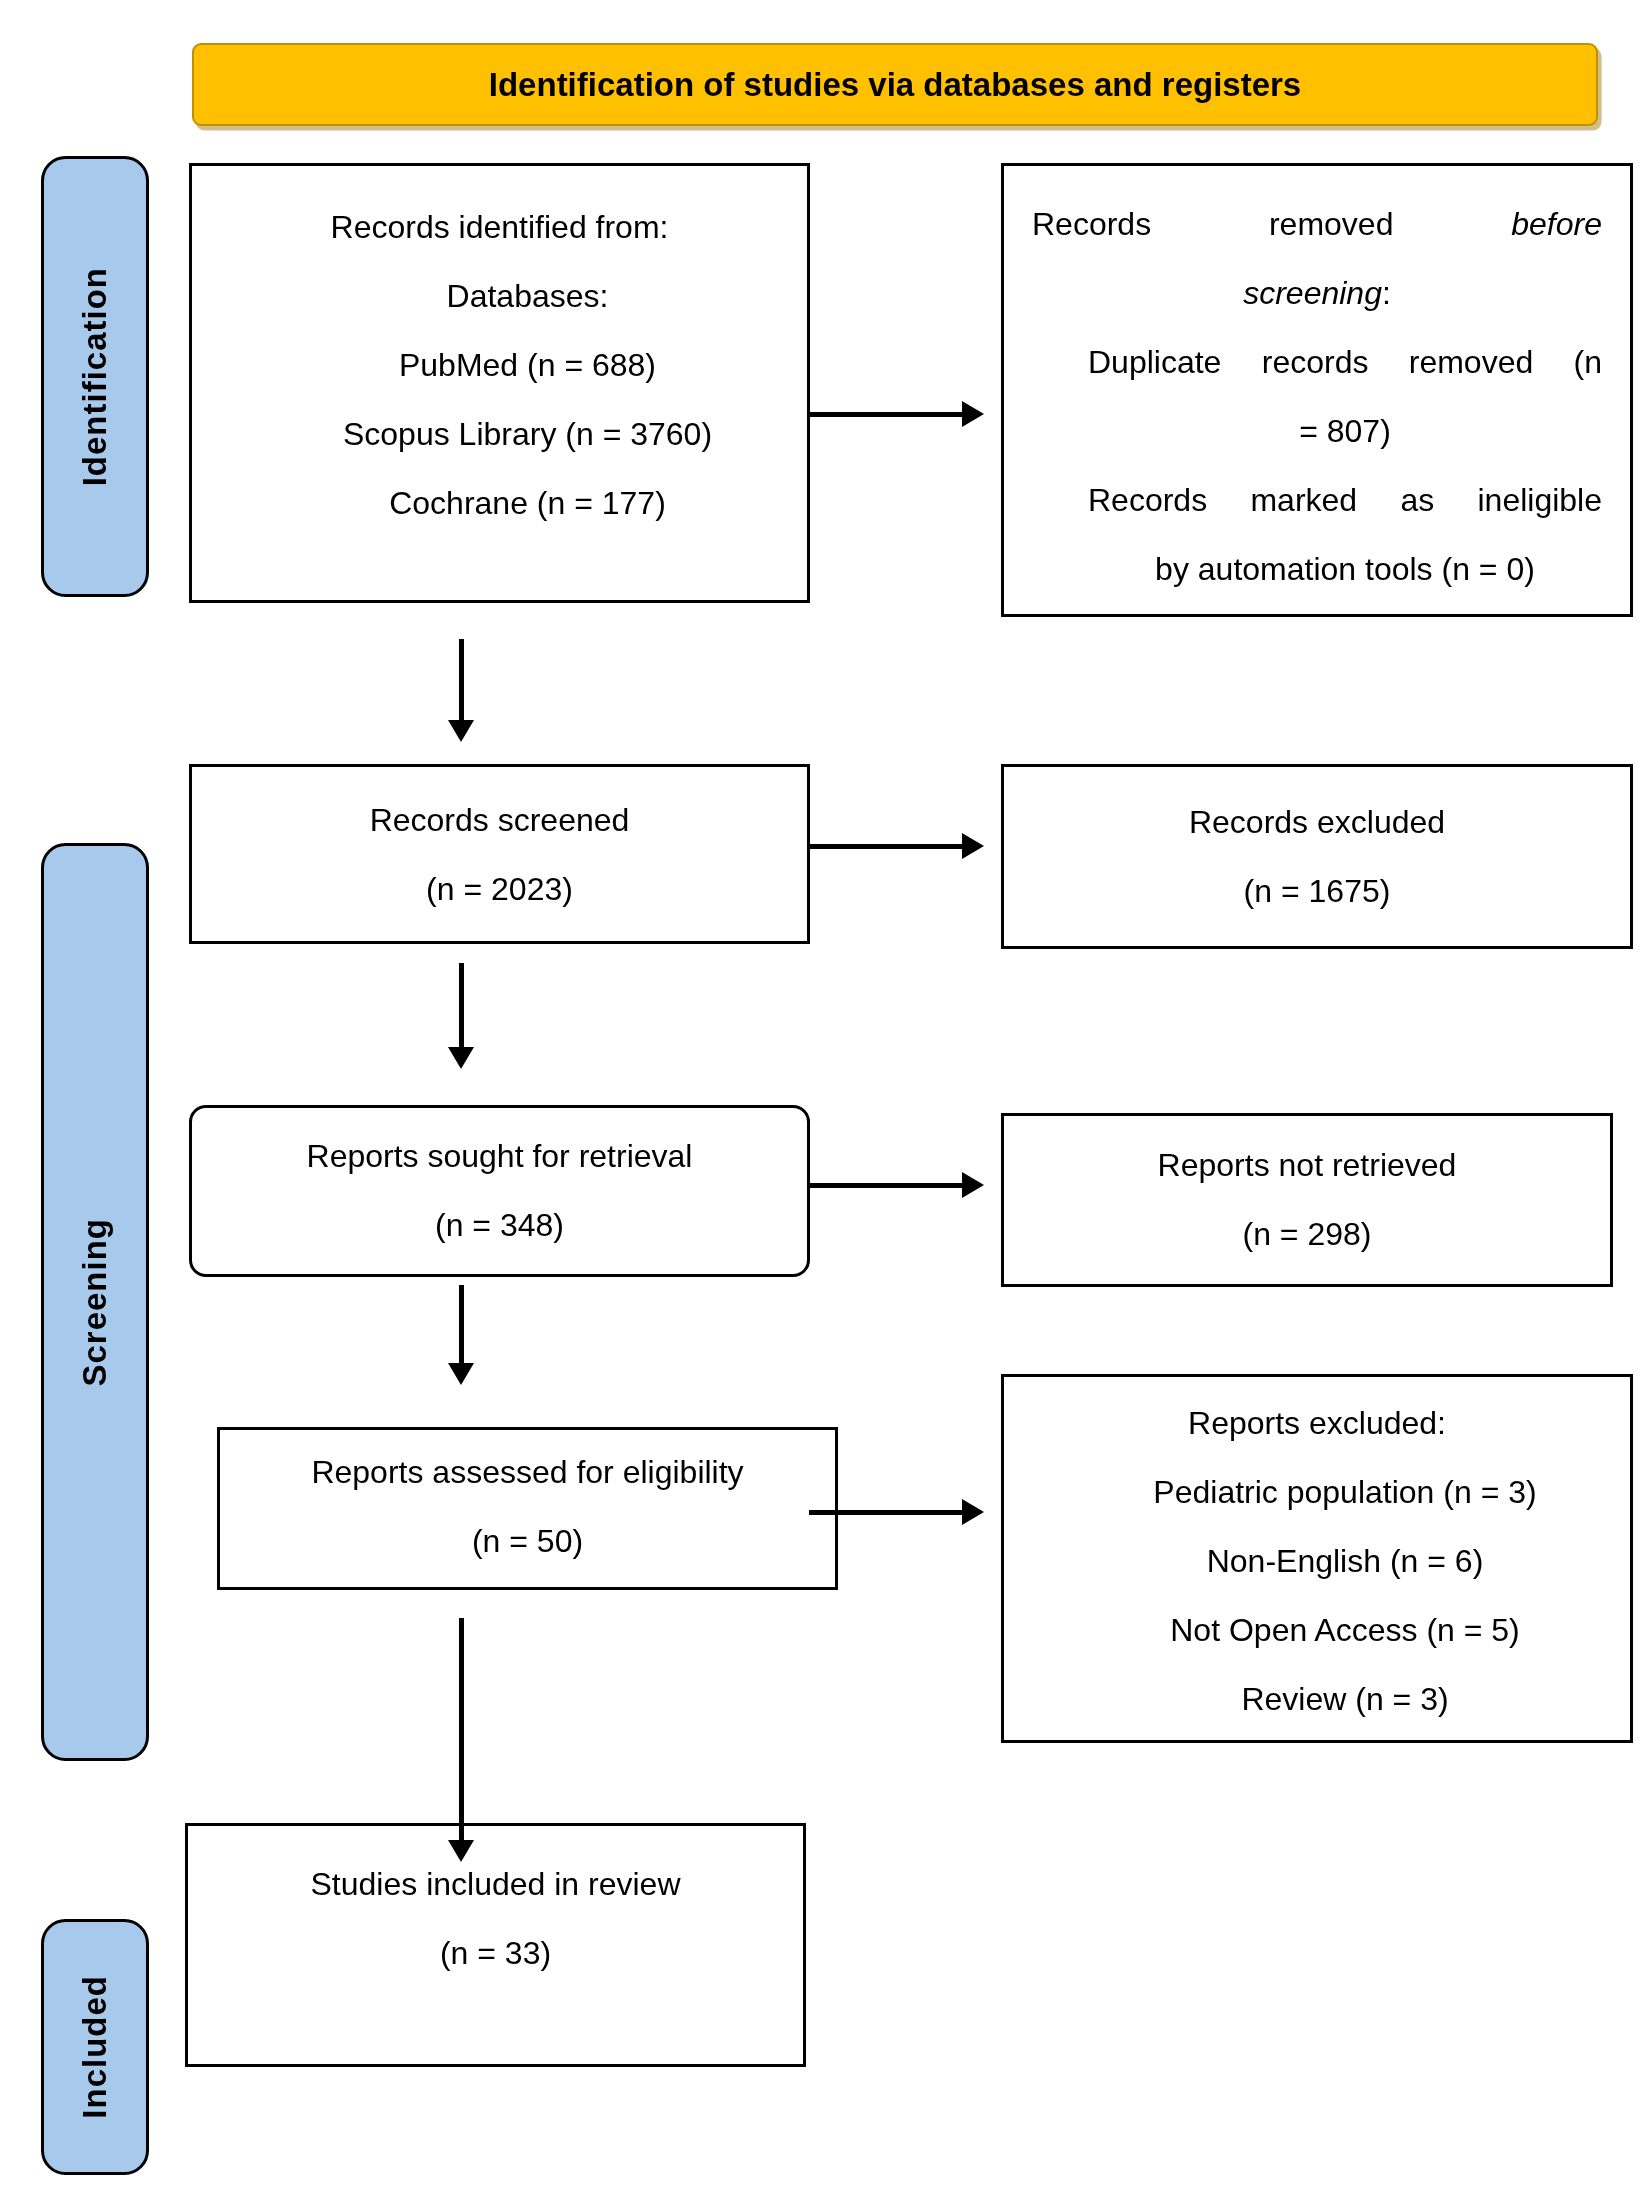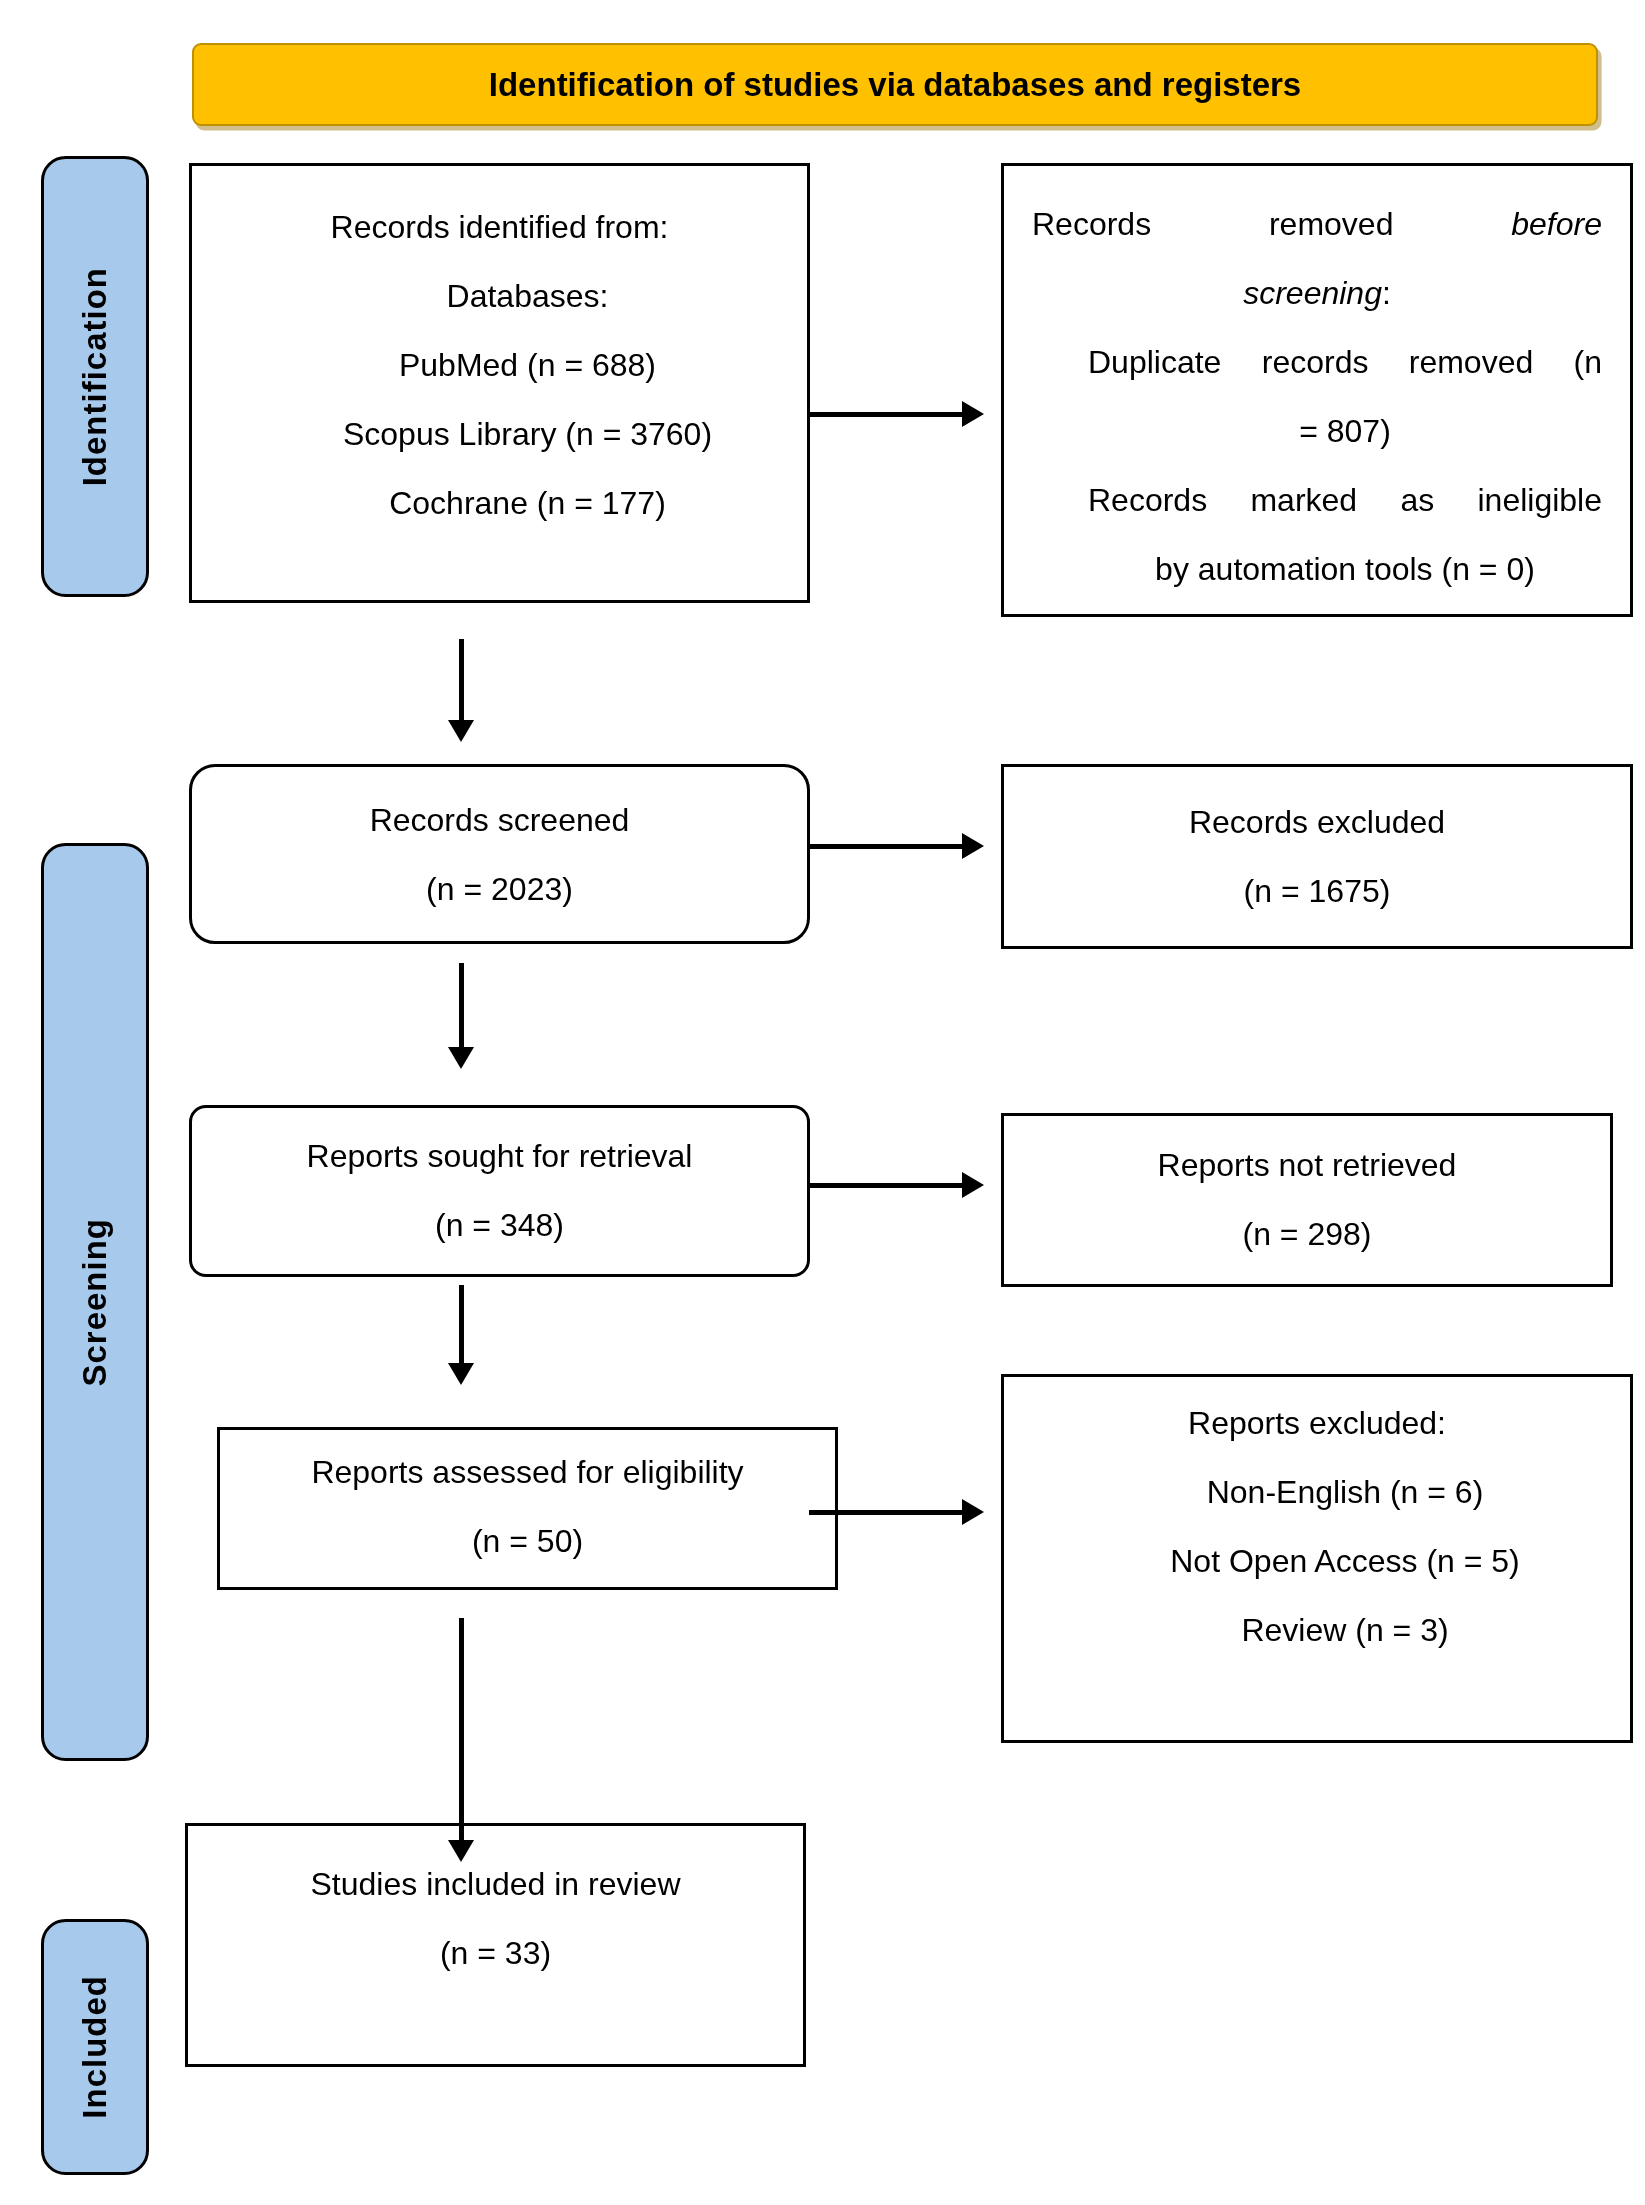--- a/index.html
+++ b/index.html
@@ -58,21 +58,21 @@
     padding-right: 28px;
     overflow: hidden;
   }
   .line       { text-align: center; }
   .line.indent  { padding-left: 56px; }
   .line.stretch { text-align: justify; text-align-last: justify; }
   .it         { font-style: italic; }
 
   #box-records-identified   { left: 189px;  top: 163px;  width: 621px; height: 440px; padding-top: 27px; }
   #box-records-removed      { left: 1001px; top: 163px;  width: 632px; height: 454px; padding-top: 23.6px; }
-  #box-records-screened     { left: 189px;  top: 764px; width: 621px; height: 180px; padding-top: 18.5px; border-radius: 26px; }
+  #box-records-screened     { left: 189px;  top: 764px; width: 621px; height: 180px; padding-top: 18.5px; }
   #box-records-excluded     { left: 1001px; top: 764px; width: 632px; height: 185px; padding-top: 20.5px; }
   #box-reports-sought       { left: 189px;  top: 1105px; width: 621px; height: 172px; padding-top: 14.4px; border-radius: 17px; }
   #box-reports-not-retrieved{ left: 1001px; top: 1113px; width: 612px; height: 174px; padding-top: 15.4px; }
   #box-reports-assessed     { left: 189px;  top: 1427px; width: 621px; height: 163px; padding-top: 8px; margin-left: 28px; }
   #box-reports-excluded     { left: 1001px; top: 1374px; width: 632px; height: 369px; padding-top: 12.3px; }
   #box-studies-included     { left: 185px;  top: 1823px; width: 621px; height: 244px; padding-top: 23.6px; }
 
   
   .v-arrow { position: absolute; width: 27px; }
   .v-arrow .arrow-shaft {
@@ -159,20 +159,21 @@
   <div class="box" id="box-reports-not-retrieved">
       <div class="line"><span>Reports not retrieved</span></div>
       <div class="line"><span>(n = 298)</span></div>
     </div>
   <div class="box" id="box-reports-assessed">
       <div class="line"><span>Reports assessed for eligibility</span></div>
       <div class="line"><span>(n = 50)</span></div>
     </div>
   <div class="box" id="box-reports-excluded">
       <div class="line"><span>Reports excluded:</span></div>
+      <div class="line indent"><span>Pediatric population (n = 3)</span></div>
       <div class="line indent"><span>Non-English (n = 6)</span></div>
       <div class="line indent"><span>Not Open Access (n = 5)</span></div>
       <div class="line indent"><span>Review (n = 3)</span></div>
     </div>
   <div class="box" id="box-studies-included">
       <div class="line"><span>Studies included in review</span></div>
       <div class="line"><span>(n = 33)</span></div>
     </div>
 
   <div class="v-arrow" id="arrow-v1">

